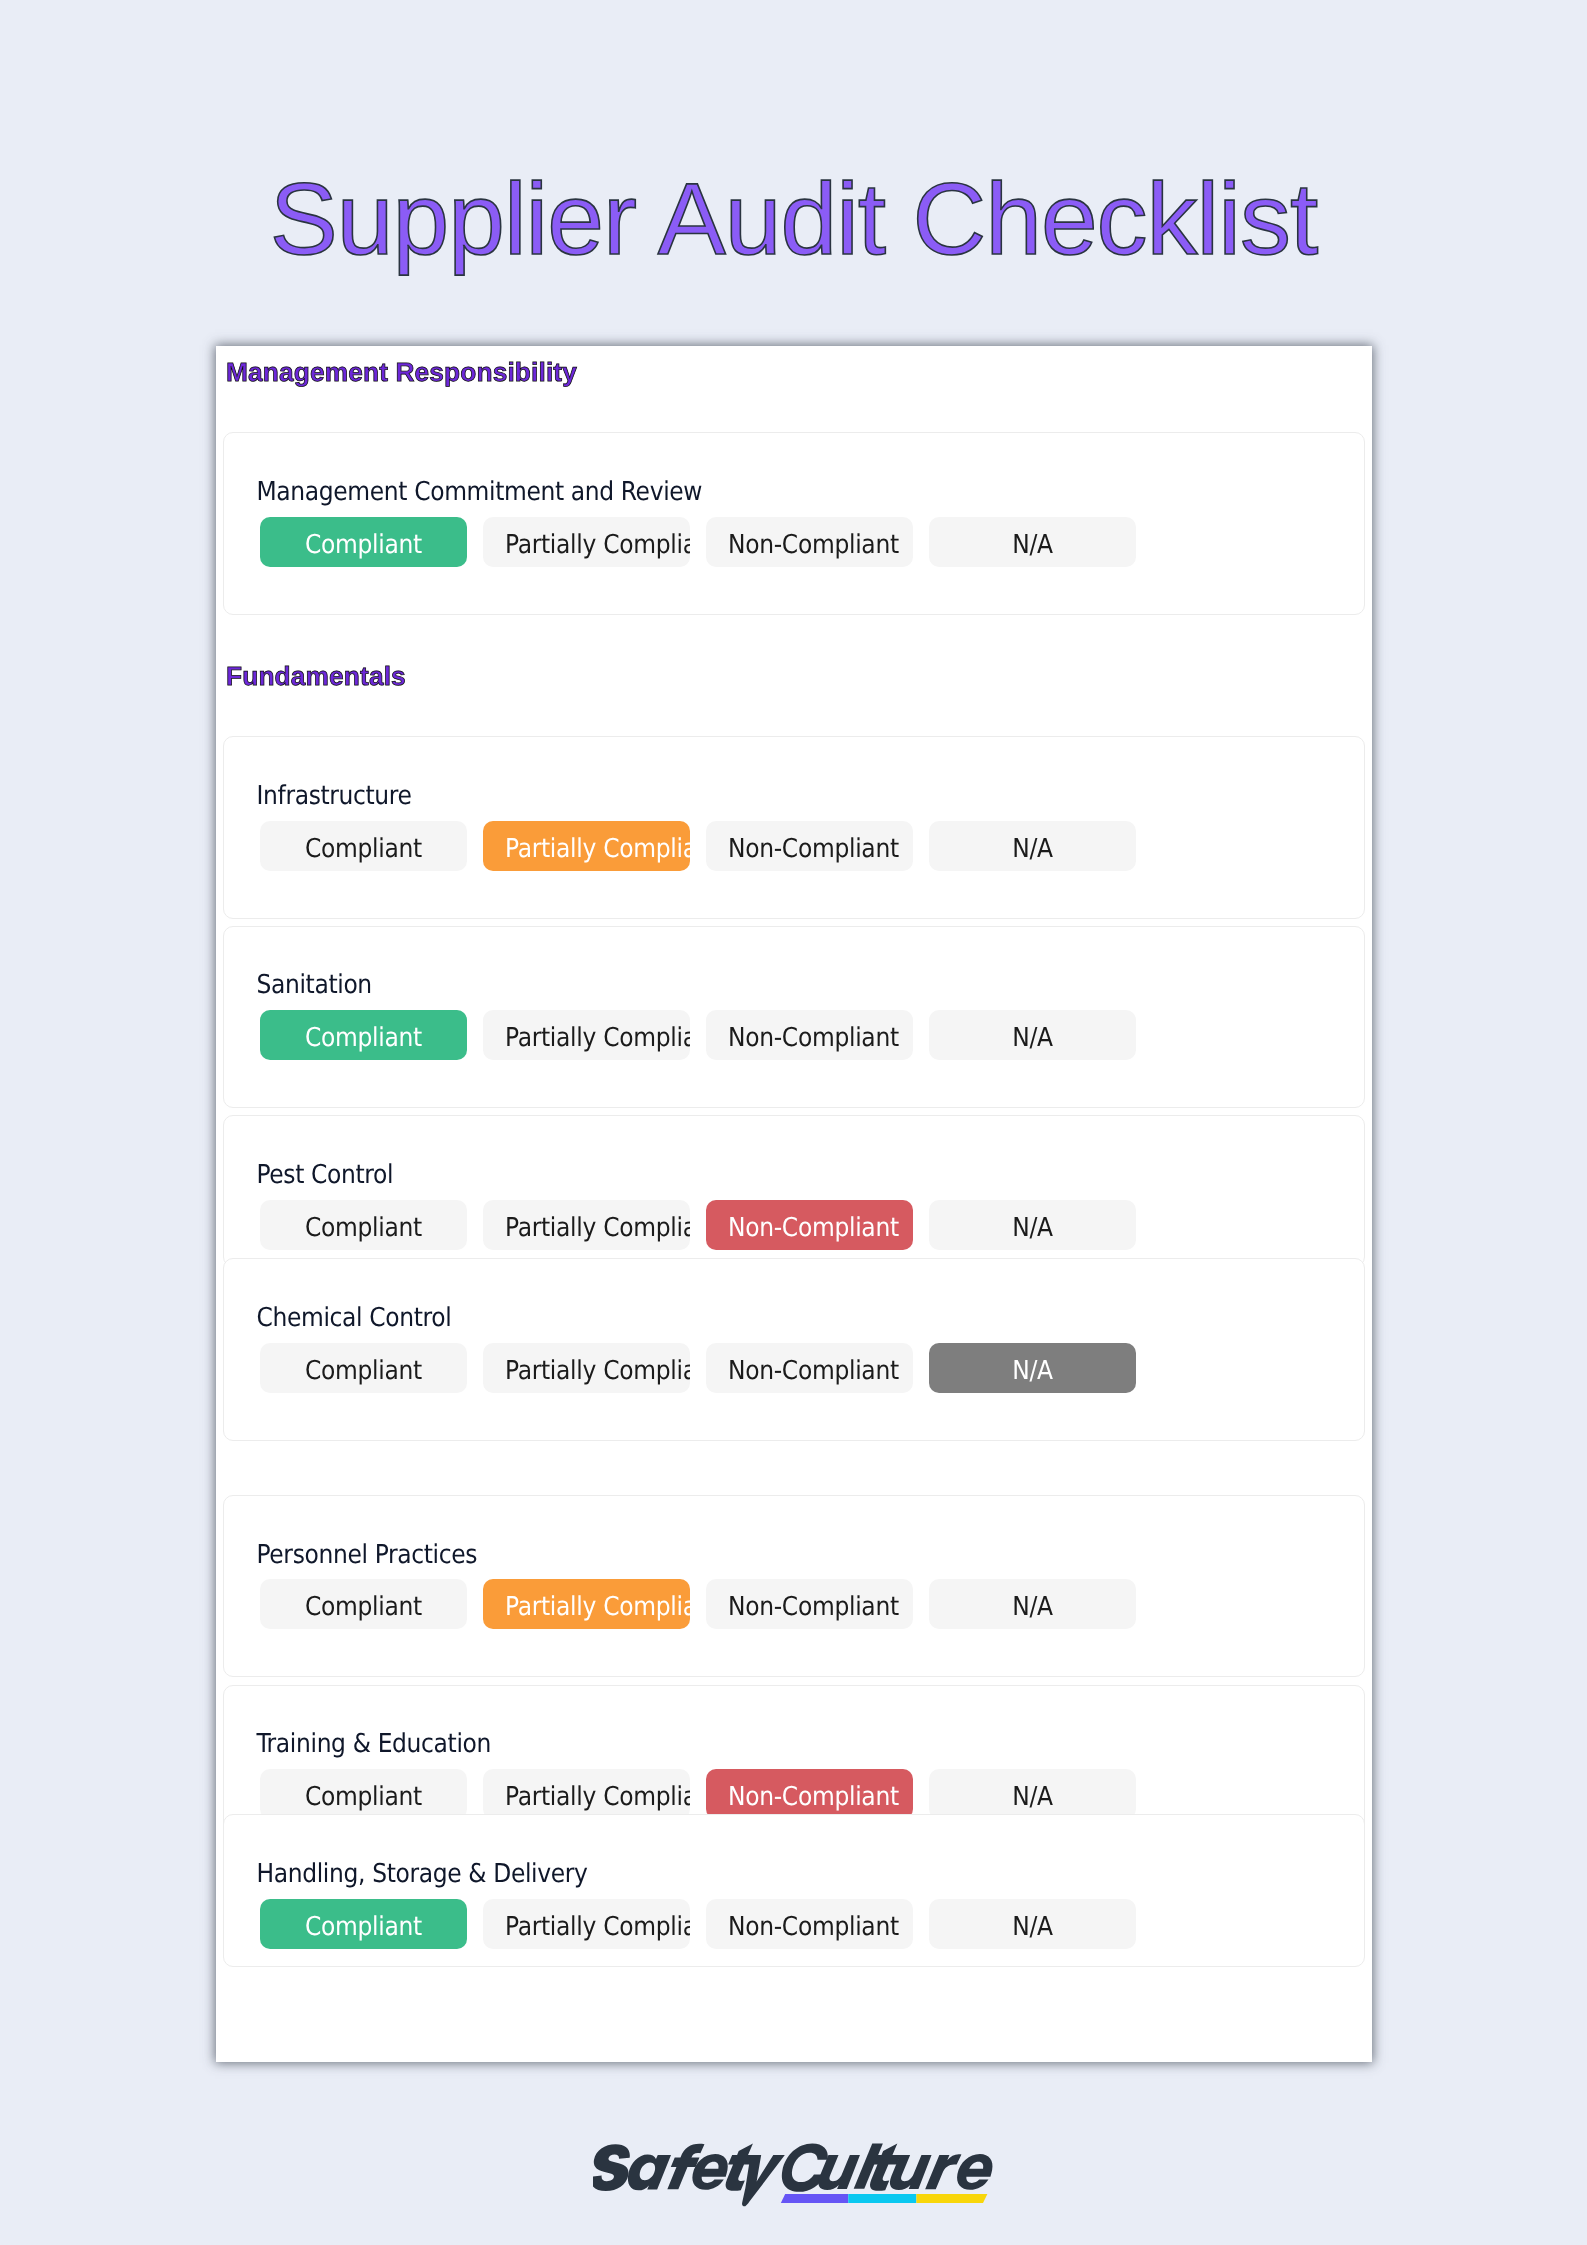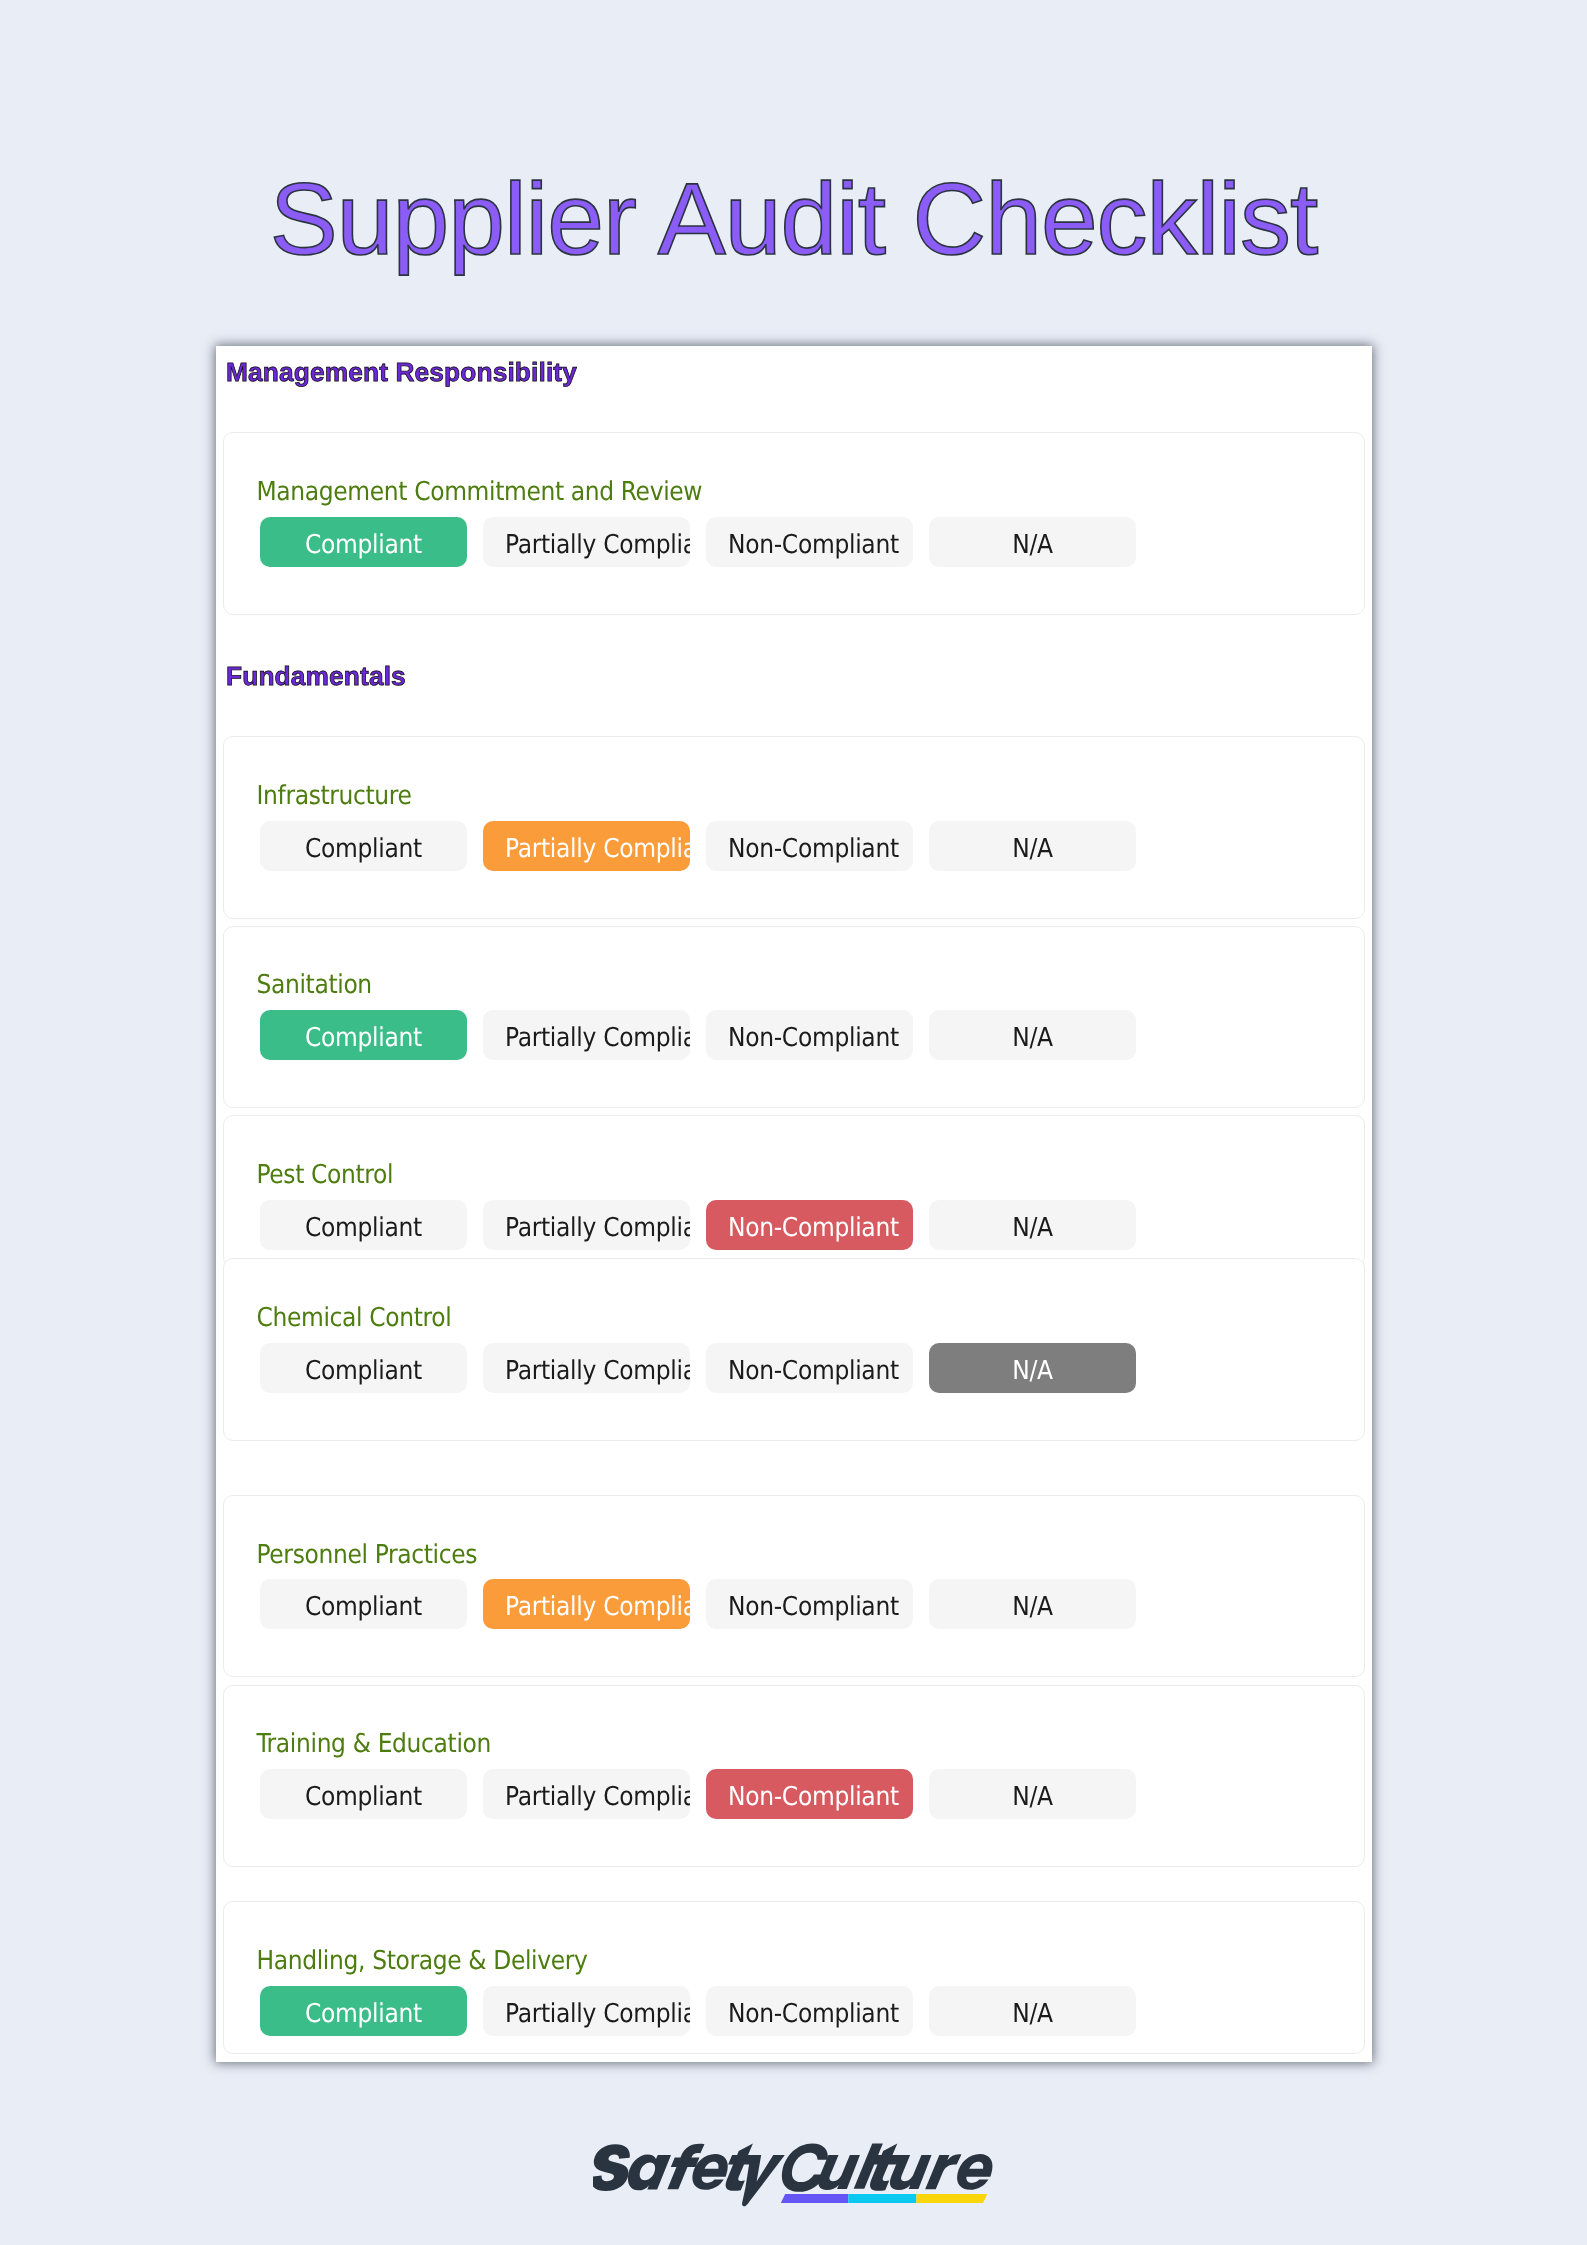--- a/index.html
+++ b/index.html
@@ -11,21 +11,21 @@
     font-family:"Liberation Sans",sans-serif;font-weight:400;font-size:102px;
     color:#8b5cf6;letter-spacing:-1.0px;line-height:1;
     -webkit-text-stroke:1.6px #2a3440;}
   .panel{position:absolute;left:216px;top:346px;width:1156px;height:1716px;
     background:#fff;box-shadow:0 0 11px 1px rgba(70,78,90,.80);}
   .sect{position:absolute;left:10px;font-family:"Liberation Sans",sans-serif;
     font-weight:700;font-size:26.3px;color:#6d28d9;letter-spacing:0.13px;line-height:1;
     -webkit-text-stroke:0.75px #0b0b0b;}
   .card{position:absolute;left:6.5px;width:1142px;border:1px solid #ececec;
     border-radius:10px;background:#fff;}
-  .qlabel{position:absolute;left:33px;top:42.8px;font-size:26px;letter-spacing:-0.35px;color:#4d7c0f;
+  .qlabel{position:absolute;left:33px;top:42.8px;font-size:26px;letter-spacing:-0.35px;color:#0f172a;
     white-space:nowrap;line-height:1.3;font-family:"DejaVu Sans Condensed","DejaVu Sans",sans-serif;}
   .opts{position:absolute;left:36.5px;top:83.5px;display:flex;}
   .opt{width:207px;height:50px;border-radius:10px;background:#f5f5f5;
     display:block;text-align:center;line-height:57.0px;
     font-family:"DejaVu Sans Condensed","DejaVu Sans",sans-serif;
     font-size:26px;letter-spacing:-0.3px;color:#1b1b1b;overflow:hidden;white-space:nowrap;
     margin-right:16px;padding:0 22px;}
   .opt:last-child{margin-right:0;}
   .opt.green{background:#3bbd8a;color:#fff;}
   .opt.orange{background:#fa9c39;color:#fff;}
@@ -97,21 +97,21 @@
       </div>
       <div class="card" style="top: 1338.5px; height: 182.5px;">
         <div class="qlabel">Training &amp; Education</div>
         <div class="opts">
           <div class="opt">Compliant</div>
           <div class="opt">Partially Compliant</div>
           <div class="opt red">Non-Compliant</div>
           <div class="opt">N/A</div>
         </div>
       </div>
-      <div class="card" style="top: 1555px; height: 153px;">
+      <div class="card" style="top: 1468px; height: 153px;">
         <div class="qlabel">Handling, Storage &amp; Delivery</div>
         <div class="opts">
           <div class="opt green">Compliant</div>
           <div class="opt">Partially Compliant</div>
           <div class="opt">Non-Compliant</div>
           <div class="opt">N/A</div>
         </div>
       </div>
     </div>
   <div class="logo">

